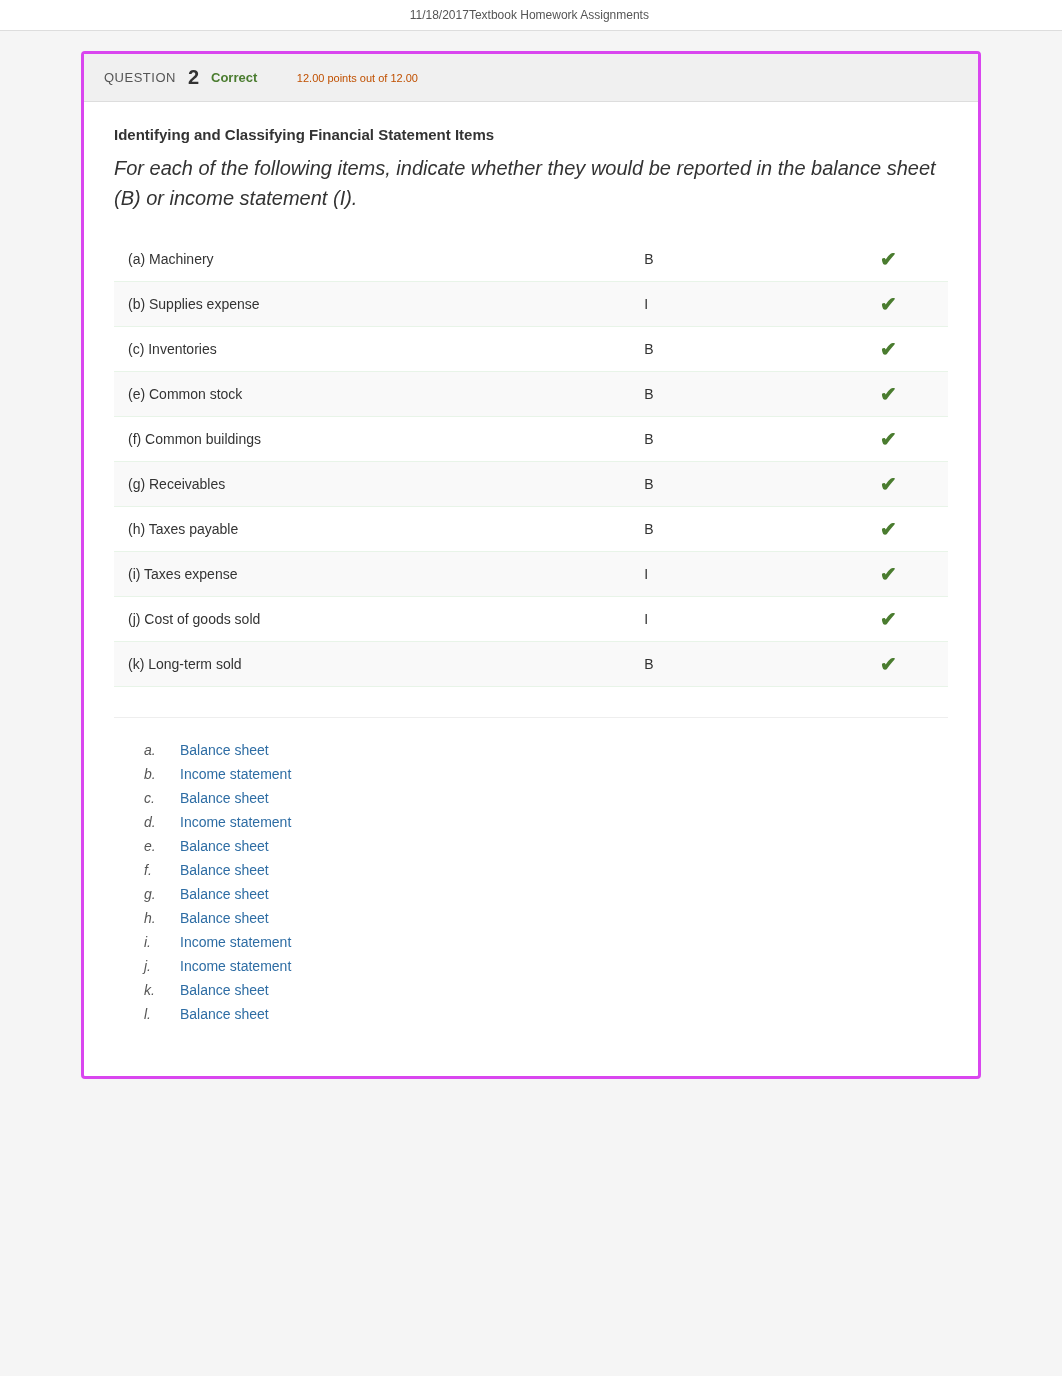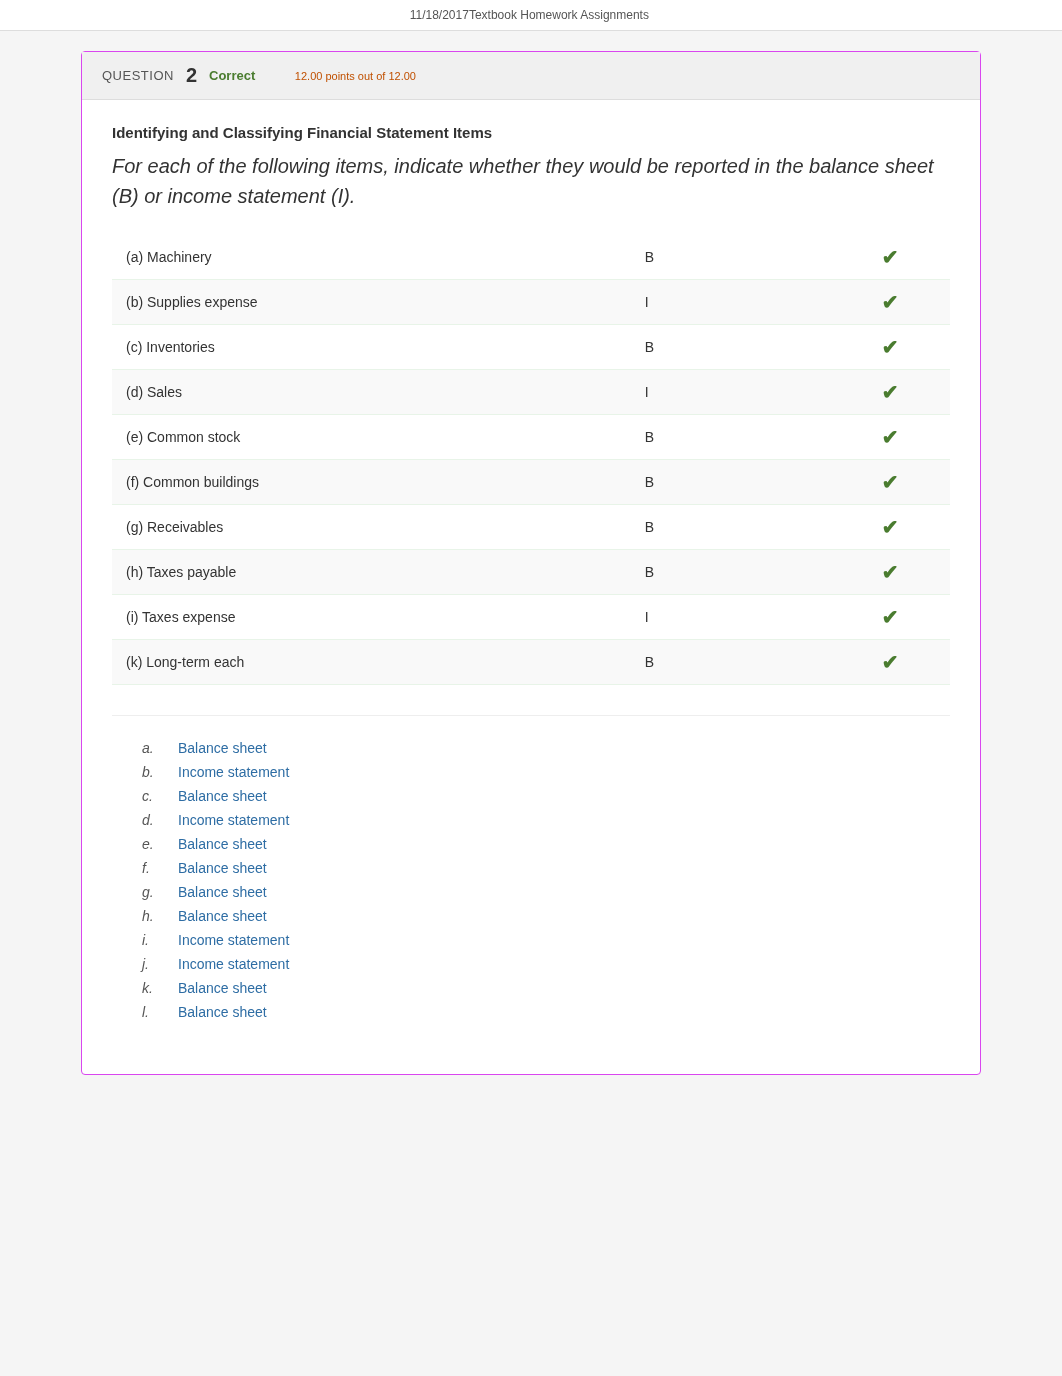--- a/index.html
+++ b/index.html
@@ -18,21 +18,21 @@
       padding: 8px 40px;
       font-size: 12px;
       color: #555;
       background: #fff;
       border-bottom: 1px solid #ddd;
     }
     .main-container {
       margin: 20px auto;
       width: 900px;
       background: #fff;
-      border: 1px solid #d946ef;
+      border: 3px solid #d946ef;
       border-radius: 4px;
     }
     .question-header {
       background: #f0f0f0;
       border-bottom: 1px solid #ddd;
       padding: 12px 20px;
       display: flex;
       align-items: center;
       gap: 12px;
     }
@@ -163,27 +163,20 @@
     </td>
   </tr>
           <tr>
     <td class="item-label">(c) Inventories</td>
     <td class="item-answer">B</td>
     <td class="item-check">
       <span class="checkmark">✔</span>
     </td>
   </tr>
           <tr>
-    <td class="item-label">(d) Sales</td>
-    <td class="item-answer">I</td>
-    <td class="item-check">
-      <span class="checkmark">✔</span>
-    </td>
-  </tr>
-          <tr>
     <td class="item-label">(e) Common stock</td>
     <td class="item-answer">B</td>
     <td class="item-check">
       <span class="checkmark">✔</span>
     </td>
   </tr>
           <tr>
     <td class="item-label">(f) Common buildings</td>
     <td class="item-answer">B</td>
     <td class="item-check">
@@ -205,21 +198,28 @@
     </td>
   </tr>
           <tr>
     <td class="item-label">(i) Taxes expense</td>
     <td class="item-answer">I</td>
     <td class="item-check">
       <span class="checkmark">✔</span>
     </td>
   </tr>
           <tr>
-    <td class="item-label">(k) Long-term each</td>
+    <td class="item-label">(j) Cost of goods sold</td>
+    <td class="item-answer">I</td>
+    <td class="item-check">
+      <span class="checkmark">✔</span>
+    </td>
+  </tr>
+          <tr>
+    <td class="item-label">(k) Long-term sold</td>
     <td class="item-answer">B</td>
     <td class="item-check">
       <span class="checkmark">✔</span>
     </td>
   </tr>
         </tbody>
     </table>
 
     <div class="answer-list" id="answer-list">
         <div class="answer-list-item">

